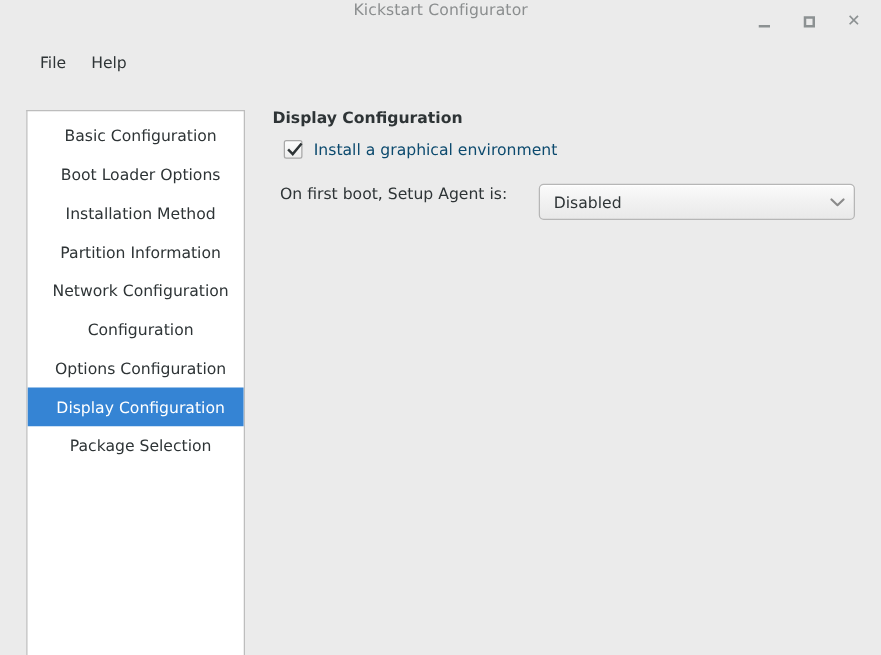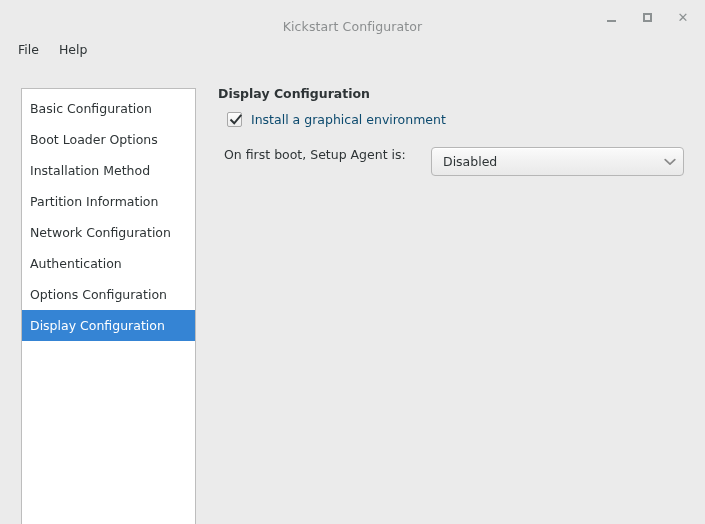--- a/index.html
+++ b/index.html
@@ -22,21 +22,21 @@
     background: #ebebeb;
     box-sizing: border-box;
   }
 
   
   #titlebar {
     position: relative;
     height: 34px;
     background: #ebebeb;
     display: flex;
-    align-items: flex-end;
+    align-items: flex-start;
     justify-content: center;
   }
   #window-title {
     font-size: 12.5px;
     color: #8b8e8f;
     letter-spacing: 0.1px;
     font-family: "DejaVu Sans", sans-serif;
   }
   .win-controls {
     position: absolute;
@@ -79,21 +79,21 @@
     color: #8c9192;
     line-height: 1;
     font-family: "DejaVu Sans", sans-serif;
   }
 
   
   #menubar {
     height: 30px;
     display: flex;
     align-items: center;
-    padding-left: 9px;
+    padding-left: 23px;
     background: #ebebeb;
     gap: 2px;
   }
   .menu-item {
     font-size: 12.5px;
     color: #2e3436;
     padding: 3px 9px;
     cursor: default;
     border-radius: 2px;
   }
@@ -118,20 +118,21 @@
     overflow: hidden;
   }
   .side-item {
     height: 31px;
     line-height: 31px;
     padding-left: 8px;
     font-size: 12.5px;
     color: #2e3436;
     white-space: nowrap;
     cursor: default;
+    text-align: center;
   }
   .side-item:first-child {
     margin-top: 4px;
   }
   .side-item.selected {
     background: #3584d4;
     color: #ffffff;
   }
 
   
@@ -250,23 +251,24 @@
   </div>
 
   <div id="content">
 
     <div id="sidebar-frame">
       <div class="side-item">Basic Configuration</div>
       <div class="side-item">Boot Loader Options</div>
       <div class="side-item">Installation Method</div>
       <div class="side-item">Partition Information</div>
       <div class="side-item">Network Configuration</div>
-      <div class="side-item">Authentication</div>
+      <div class="side-item">Configuration</div>
       <div class="side-item">Options Configuration</div>
       <div class="side-item selected">Display Configuration</div>
+      <div class="side-item">Package Selection</div>
     </div>
 
     <div id="main-panel">
 
       <div id="panel-heading">Display Configuration</div>
 
       <div id="checkbox-row">
         <span class="gtk-check">
           <svg width="14" height="14" viewBox="0 0 14 14">
             <path d="M2.2 7.2 L5.2 10.3 L11.6 2.6" fill="none" stroke="#2e3436" stroke-width="2" stroke-linecap="square" stroke-linejoin="miter"></path>

